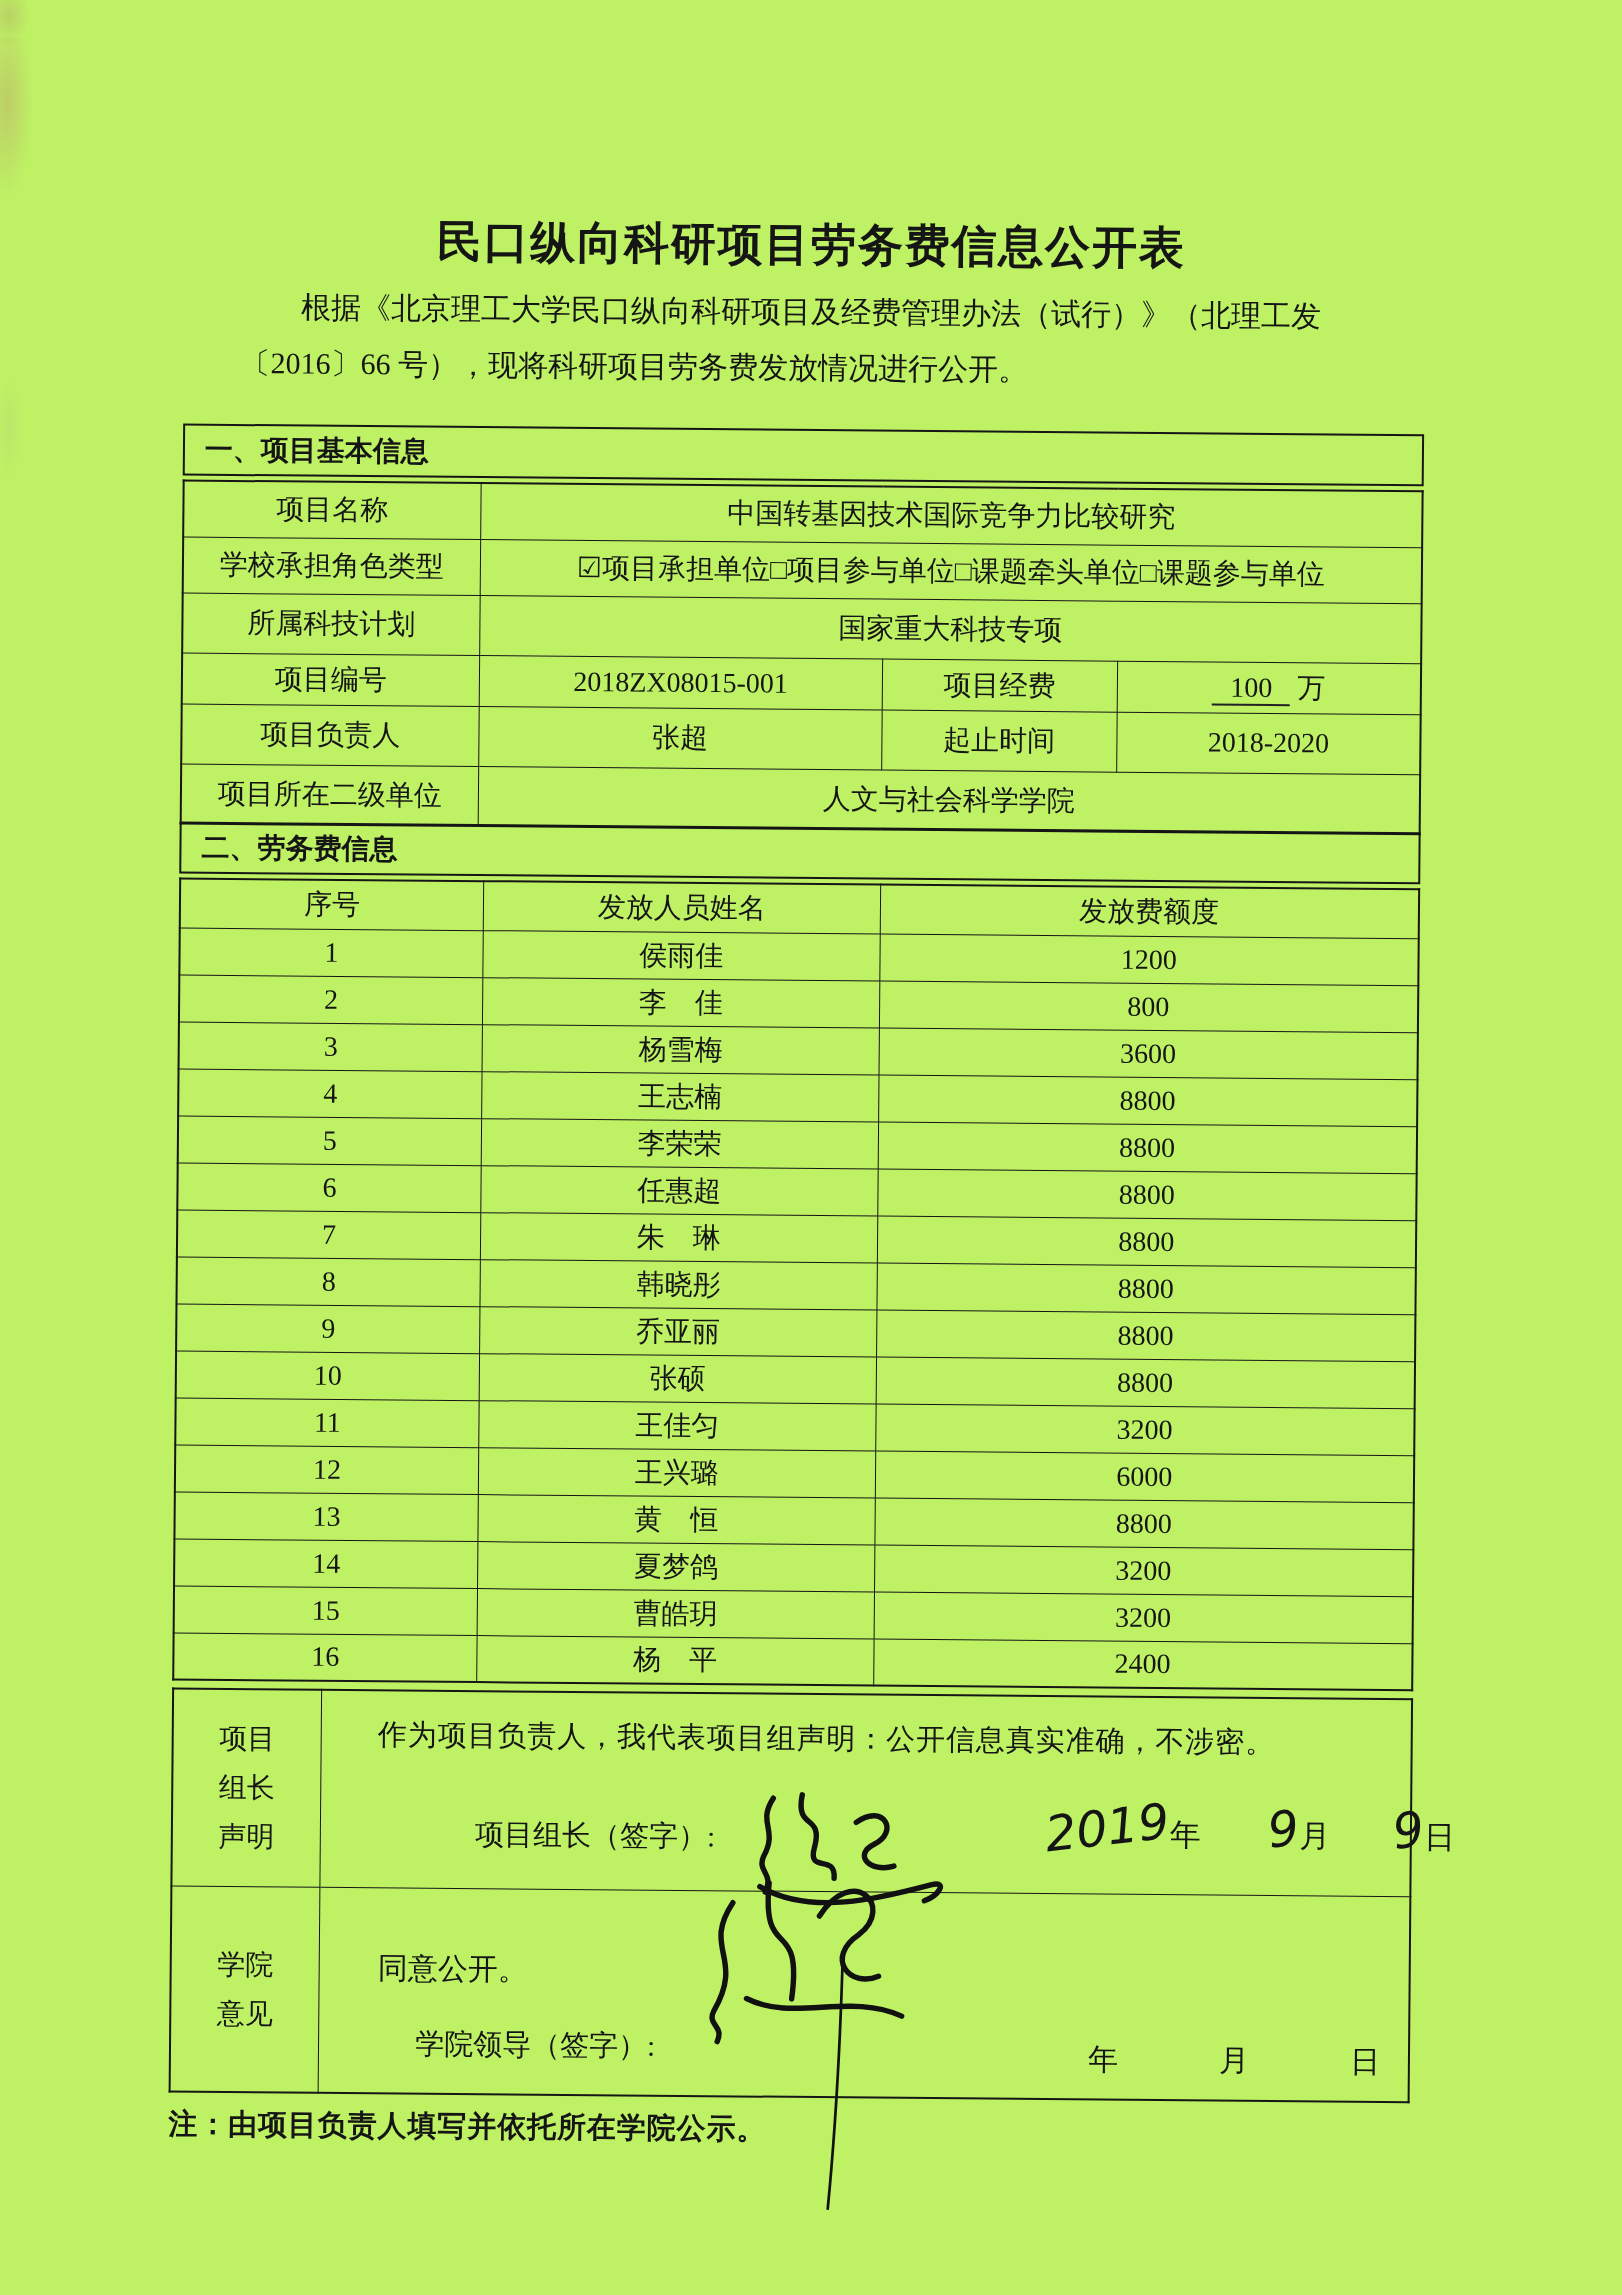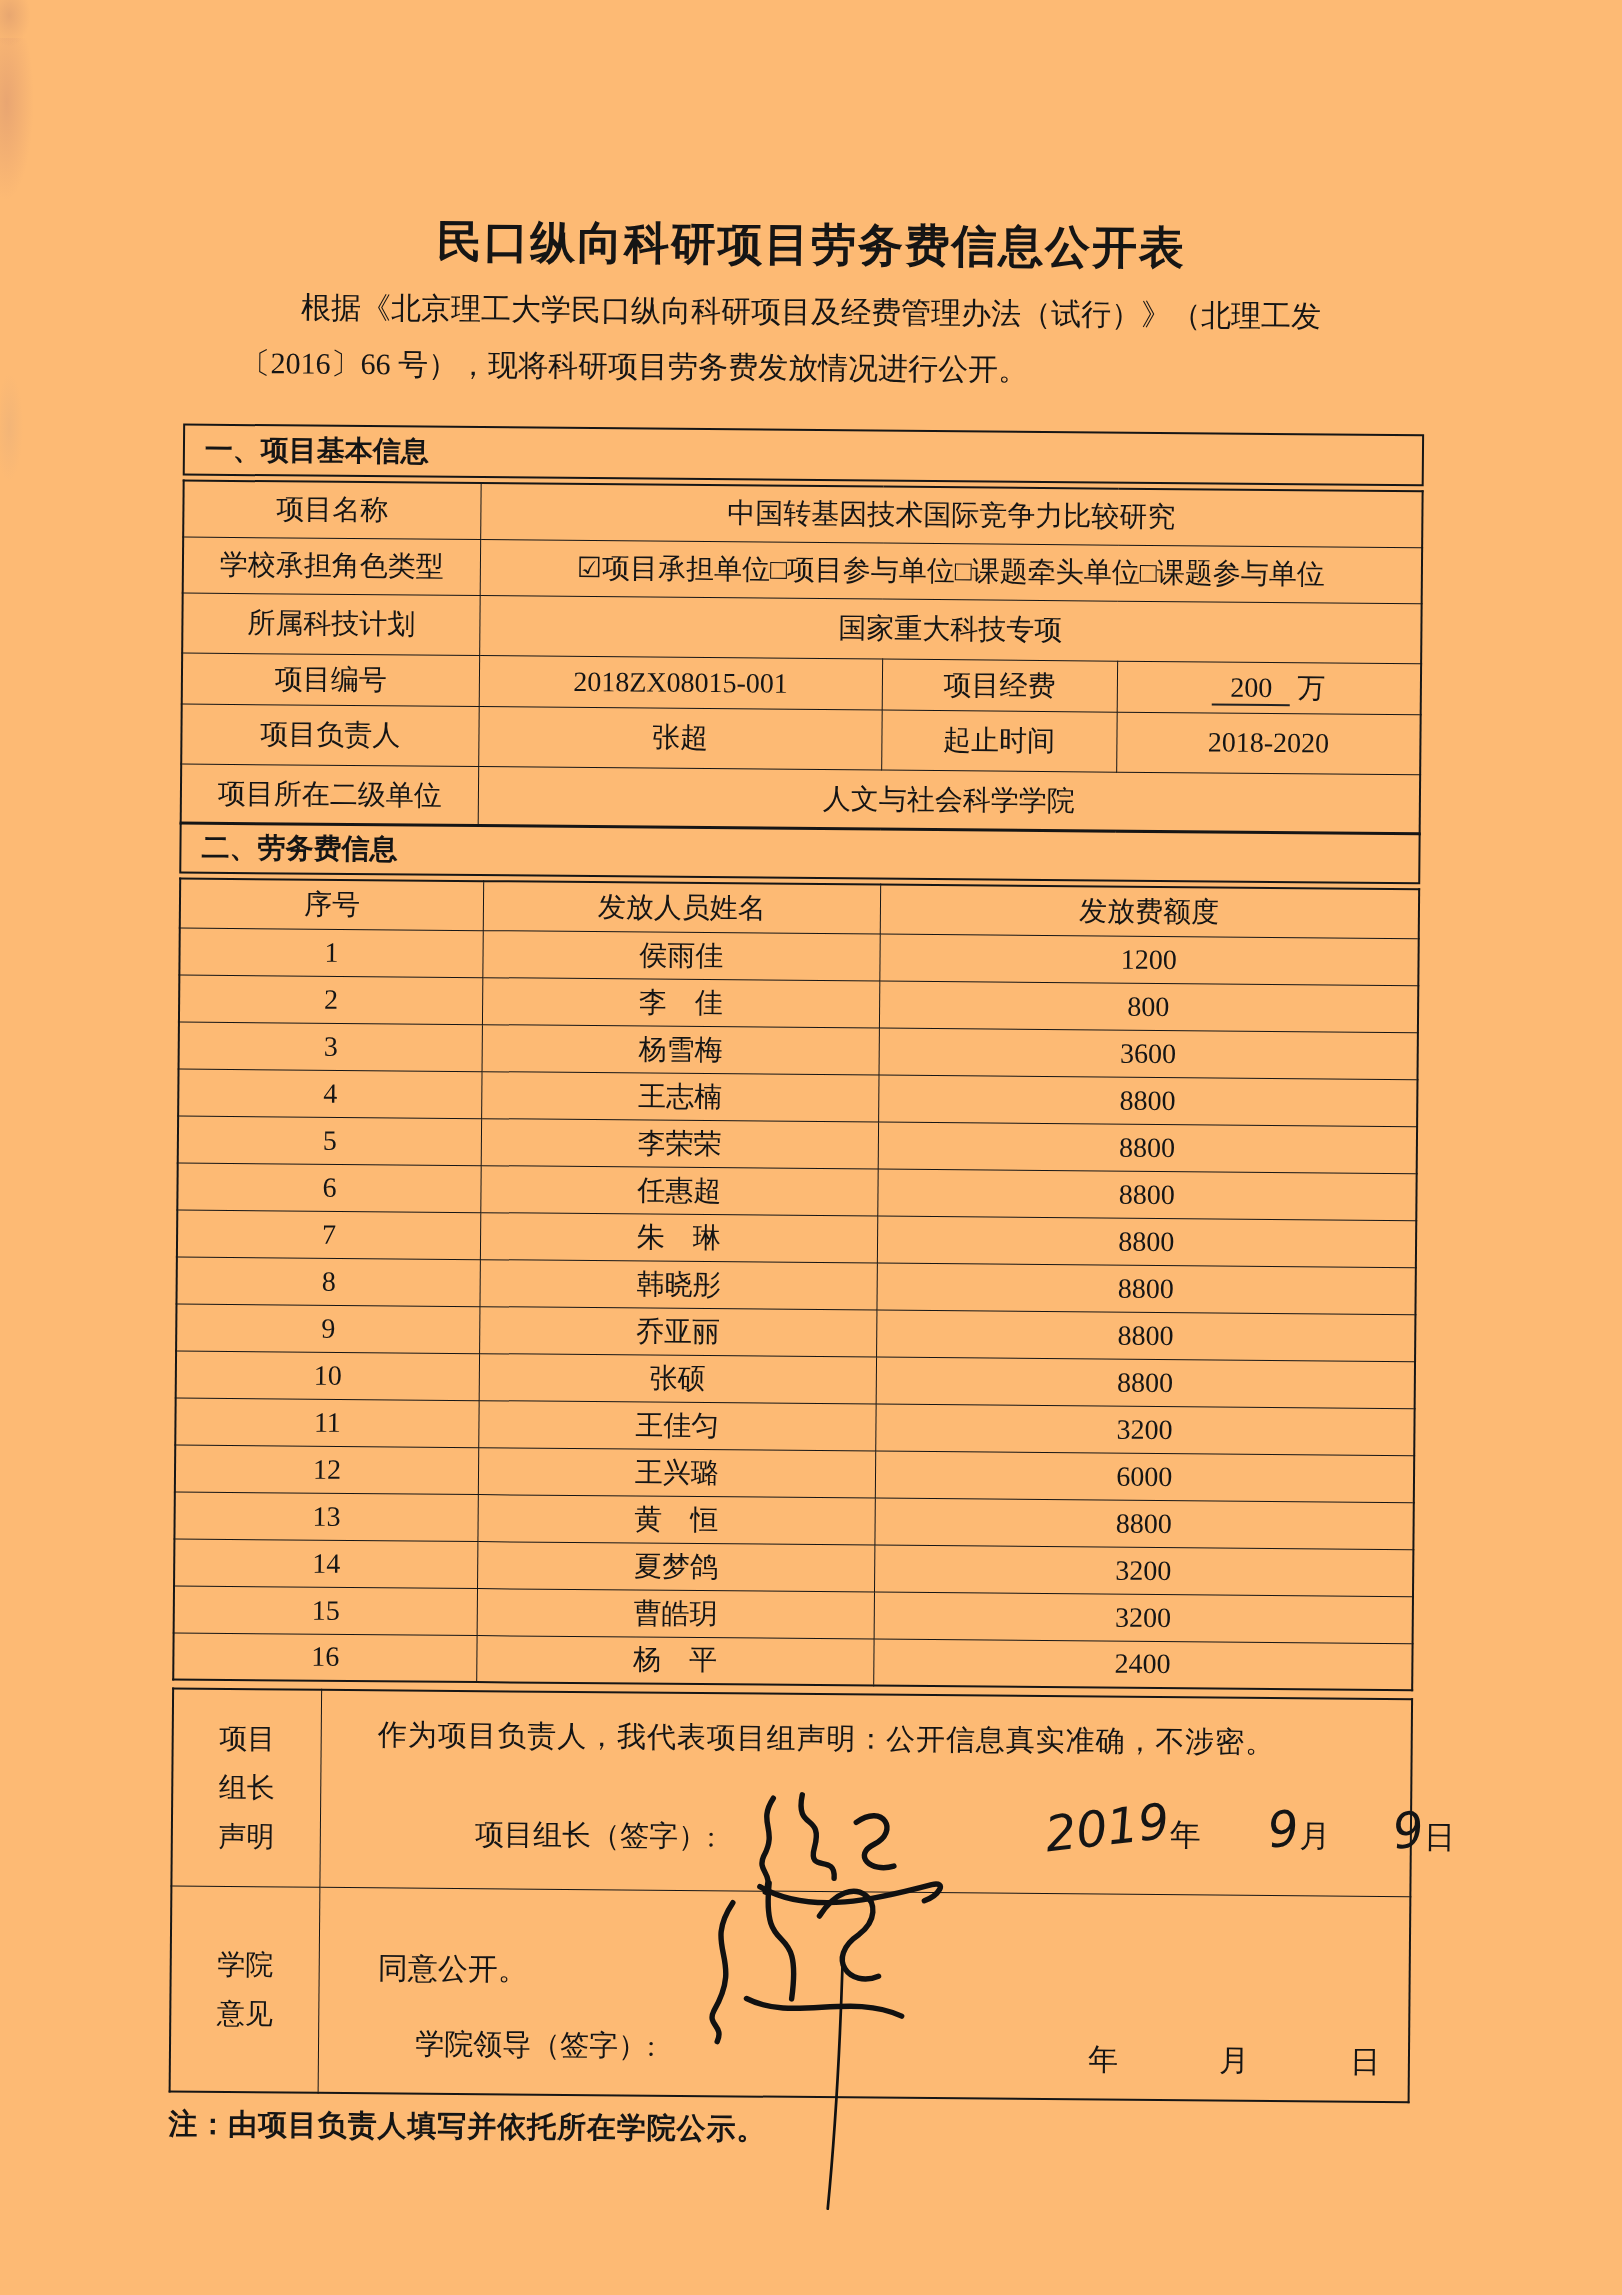--- a/index.html
+++ b/index.html
@@ -1,16 +1,16 @@
 <!DOCTYPE html>
 <html style="font-size:14.5px"><head>
 <meta charset="utf-8">
 <style>
   html,body{margin:0;padding:0;background:#888;}
-  .sheet{position:relative;width:1623px;height:2296px;background:#fdba74;overflow:hidden;
+  .sheet{position:relative;width:1623px;height:2296px;background:#bef264;overflow:hidden;
          font-family:"Liberation Serif","DejaVu Serif",serif;color:#151515;}
   .content{position:absolute;inset:0;transform:rotate(0.5deg);transform-origin:814px 217px;}
   .smudge{position:absolute;pointer-events:none;}
   .sm1{left:-9px;top:45px;width:42px;height:163px;
        background:radial-gradient(ellipse at 35% 40%,rgba(186,118,108,.30),rgba(186,118,108,0) 70%);}
   .sm2{left:-7.2px;top:-9px;width:36px;height:63px;
        background:radial-gradient(ellipse at 40% 50%,rgba(170,110,100,.25),rgba(170,110,100,0) 70%);}
   .sm3{left:1.8px;top:380px;width:23.5px;height:109px;
        background:radial-gradient(ellipse at 40% 50%,rgba(180,150,140,.14),rgba(180,150,140,0) 70%);}
 
@@ -90,21 +90,21 @@
       </tr>
       <tr class="h66">
         <td>所属科技计划</td>
         <td colspan="3">国家重大科技专项</td>
       </tr>
       <tr class="h56">
         <td>项目编号</td>
         <td>2018ZX08015-001</td>
         <td>项目经费</td>
         <td>
-          <span class="u">200</span>
+          <span class="u">100</span>
           <span>万</span>
         </td>
       </tr>
       <tr class="h66">
         <td>项目负责人</td>
         <td>张超</td>
         <td>起止时间</td>
         <td>2018-2020</td>
       </tr>
       <tr class="h66">

